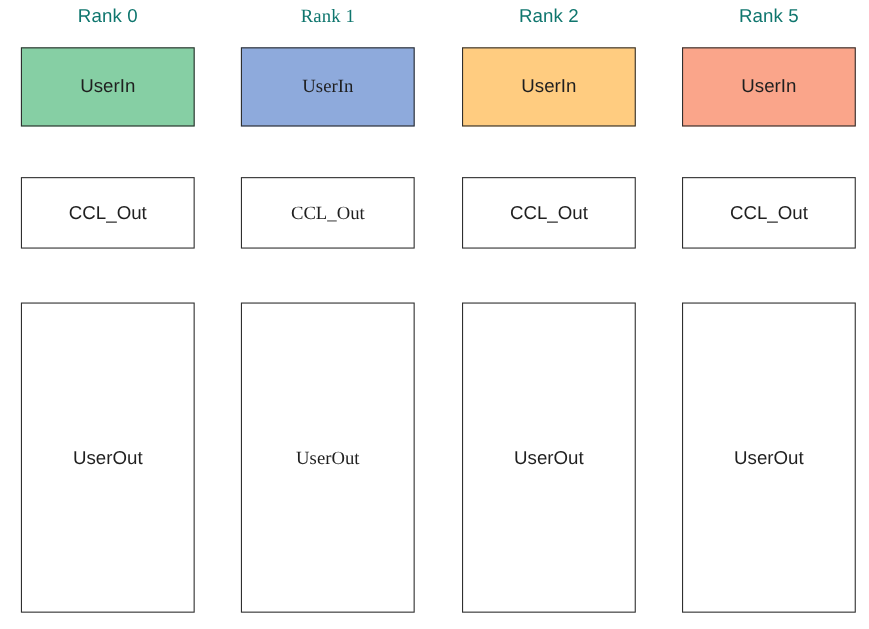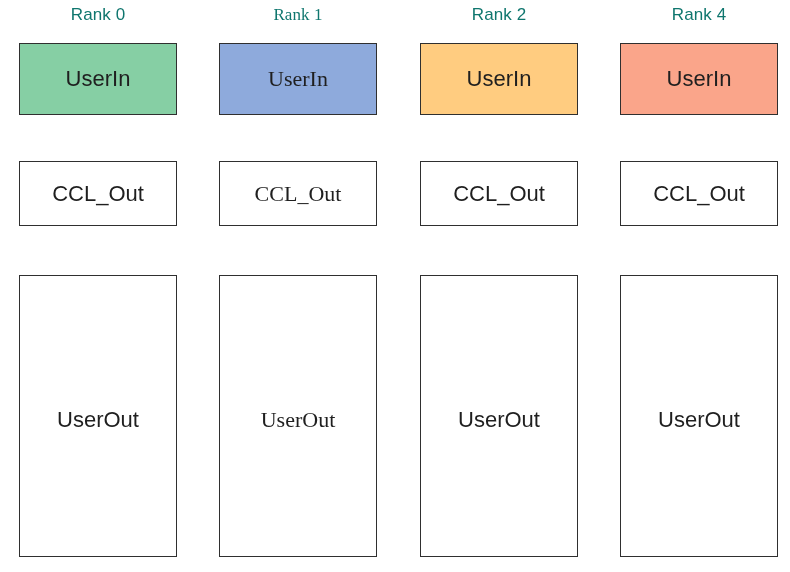--- a/index.html
+++ b/index.html
@@ -38,21 +38,21 @@
   }
   .node-box {
     position: absolute;
     left: 0;
     width: 158px;
     box-sizing: border-box;
     border: 1.6px solid #2f2f2f;
     display: flex;
     align-items: center;
     justify-content: center;
-    font-size: 22px;
+    font-size: 17px;
     color: #1f1f1f;
     background: #ffffff;
   }
   .node-userin {
     top: 43px;
     height: 72px;
   }
   .node-cclout {
     top: 161px;
     height: 65px;
@@ -106,21 +106,21 @@
     </div>
     <div class="node-box node-cclout">
       <span class="node-label">CCL_Out</span>
     </div>
     <div class="node-box node-userout">
       <span class="node-label">UserOut</span>
     </div>
   </div>
 
   <div class="rank-column" style="left:620px;">
-    <div class="rank-label">Rank 4</div>
+    <div class="rank-label">Rank 5</div>
     <div class="node-box node-userin" style="background:#FAA58A;">
       <span class="node-label">UserIn</span>
     </div>
     <div class="node-box node-cclout">
       <span class="node-label">CCL_Out</span>
     </div>
     <div class="node-box node-userout">
       <span class="node-label">UserOut</span>
     </div>
   </div>

